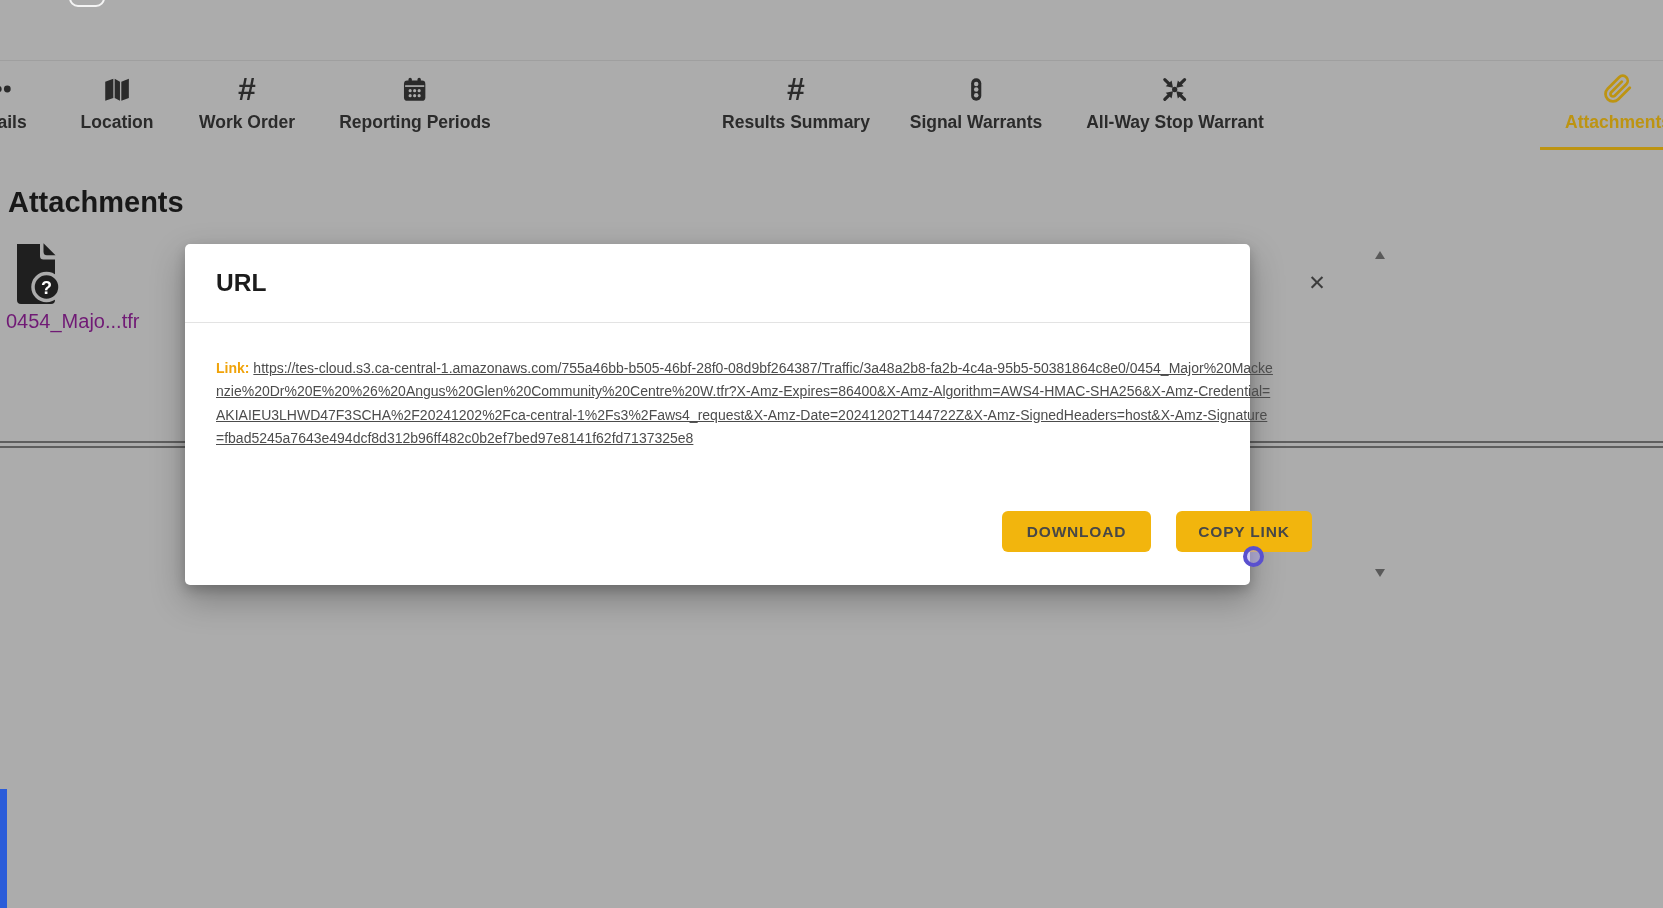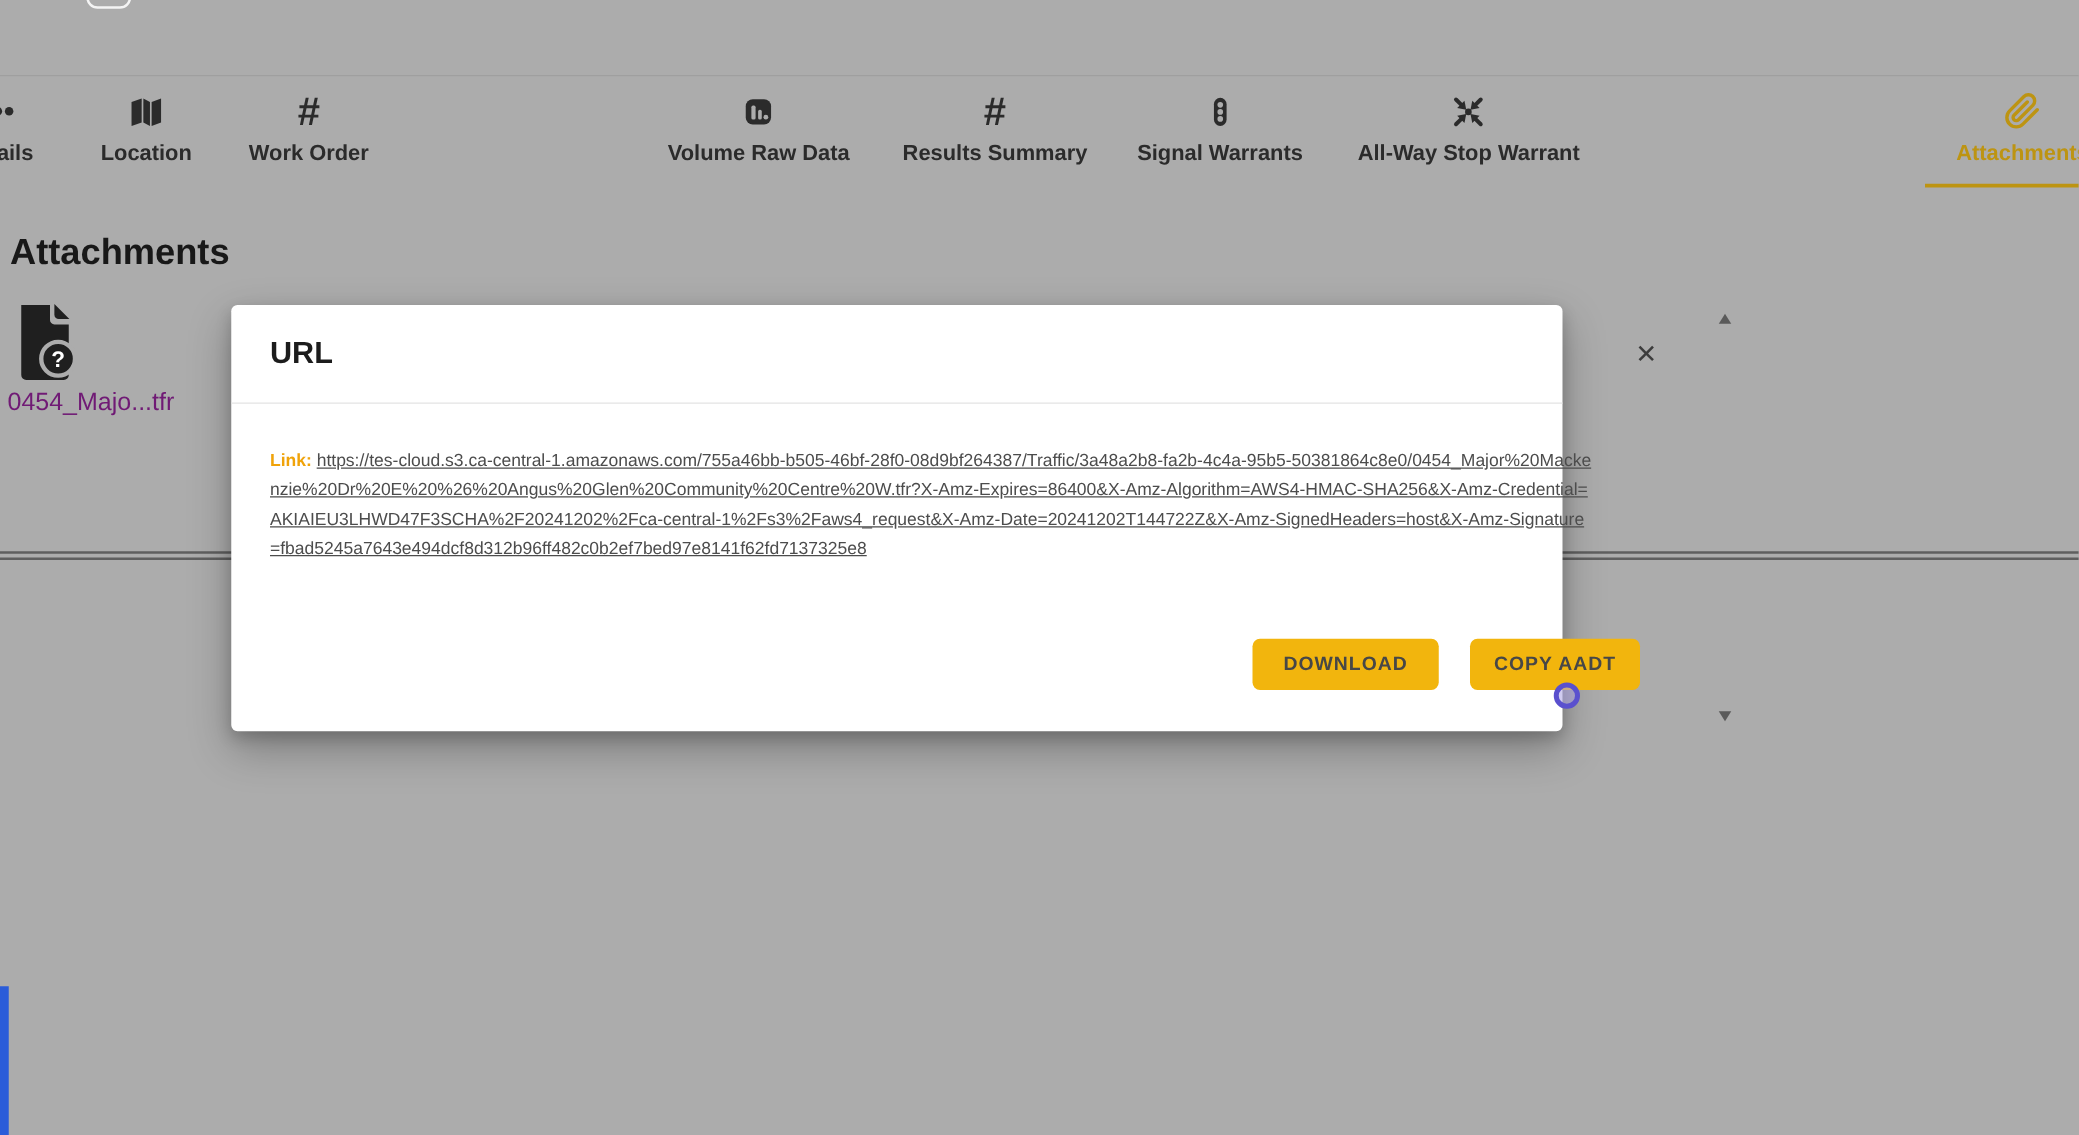--- a/index.html
+++ b/index.html
@@ -84,32 +84,38 @@
       </svg>
     </span>
     <span class="label">Location</span>
   </div>
 
   <div class="tab" style="left:247px">
     <span class="icon hash">#</span>
     <span class="label">Work Order</span>
   </div>
 
-
-  <div class="tab" style="left:607px">
+  <div class="tab" style="left:415px">
     <span class="icon">
       <svg width="27" height="27" viewBox="0 0 24 24">
-        <rect x="3" y="3" width="18" height="18" rx="5" fill="#2b2b2b"></rect>
-        <rect x="7" y="7.5" width="3" height="10" rx="1.2" fill="#acacac"></rect>
-        <rect x="11.8" y="10.5" width="2.6" height="7" rx="1.2" fill="#acacac"></rect>
-        <circle cx="17.3" cy="15.8" r="1.7" fill="#acacac"></circle>
-      </svg>
-    </span>
-    <span class="label">Volume Raw Data</span>
-  </div>
+        <rect x="6.5" y="1.5" width="3" height="5.5" rx="1.5" fill="#2b2b2b"></rect>
+        <rect x="14.5" y="1.5" width="3" height="5.5" rx="1.5" fill="#2b2b2b"></rect>
+        <rect x="2.5" y="4" width="19" height="18" rx="3" fill="#2b2b2b"></rect>
+        <rect x="3.5" y="8.2" width="17" height="1.5" fill="#acacac"></rect>
+        <circle cx="8" cy="13" r="1.4" fill="#acacac"></circle>
+          <circle cx="12" cy="13" r="1.4" fill="#acacac"></circle>
+          <circle cx="16" cy="13" r="1.4" fill="#acacac"></circle>
+        <circle cx="8" cy="17.5" r="1.4" fill="#acacac"></circle>
+          <circle cx="12" cy="17.5" r="1.4" fill="#acacac"></circle>
+          <circle cx="16" cy="17.5" r="1.4" fill="#acacac"></circle>
+      </svg>
+    </span>
+    <span class="label">Reporting Periods</span>
+  </div>
+
 
   <div class="tab" style="left:796px">
     <span class="icon hash">#</span>
     <span class="label">Results Summary</span>
   </div>
 
   <div class="tab" style="left:1175px">
     <span class="icon">
       <svg width="29" height="29" viewBox="0 0 24 24">
         <g fill="#2b2b2b" stroke="#2b2b2b">
@@ -181,19 +187,19 @@
 <div class="modal">
   <div class="modal-title">URL</div>
   <button class="modal-close">✕</button>
   <div class="modal-divider"></div>
 
   <div class="modal-body">
     <p class="link-line"><span class="link-label">Link:</span> <span class="url-text">https://tes-cloud.s3.ca-central-1.amazonaws.com/755a46bb-b505-46bf-28f0-08d9bf264387/Traffic/3a48a2b8-fa2b-4c4a-95b5-50381864c8e0/0454_Major%20Mackenzie%20Dr%20E%20%26%20Angus%20Glen%20Community%20Centre%20W.tfr?X-Amz-Expires=86400&amp;X-Amz-Algorithm=AWS4-HMAC-SHA256&amp;X-Amz-Credential=AKIAIEU3LHWD47F3SCHA%2F20241202%2Fca-central-1%2Fs3%2Faws4_request&amp;X-Amz-Date=20241202T144722Z&amp;X-Amz-SignedHeaders=host&amp;X-Amz-Signature=fbad5245a7643e494dcf8d312b96ff482c0b2ef7bed97e8141f62fd7137325e8</span></p>
   </div>
 
   <button class="btn btn-download">DOWNLOAD</button>
-  <button class="btn btn-copy">COPY AADT</button>
+  <button class="btn btn-copy">COPY LINK</button>
 
   <div class="click-indicator"></div>
 
   <div class="scroll-arrow scroll-up"></div>
   <div class="scroll-arrow scroll-down"></div>
 </div>
 
 </body></html>

